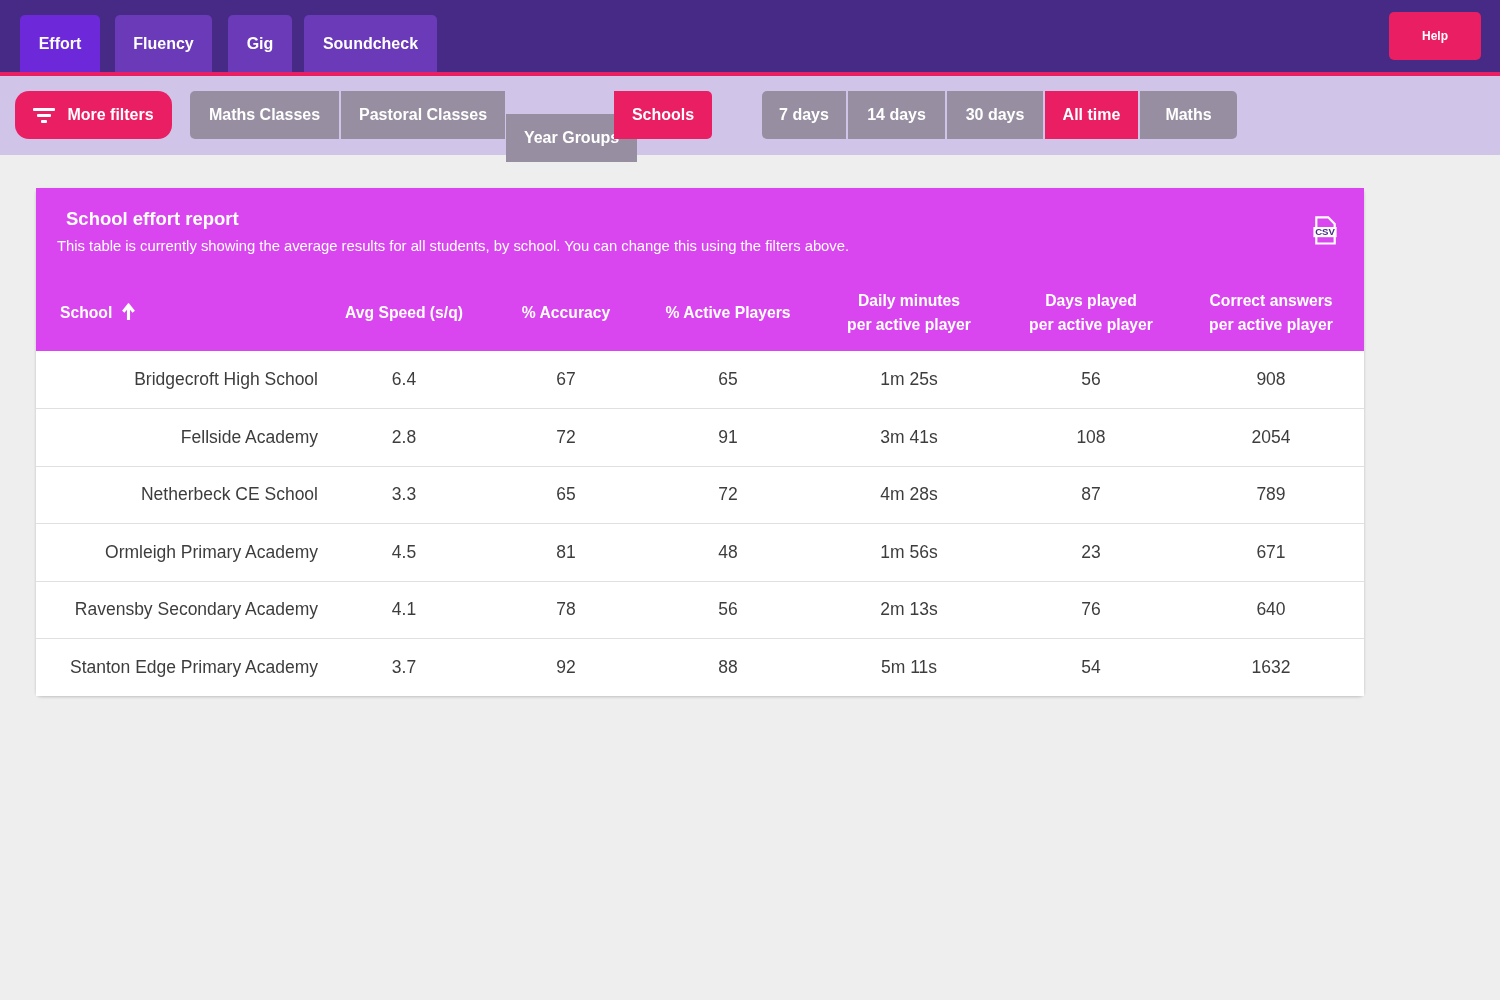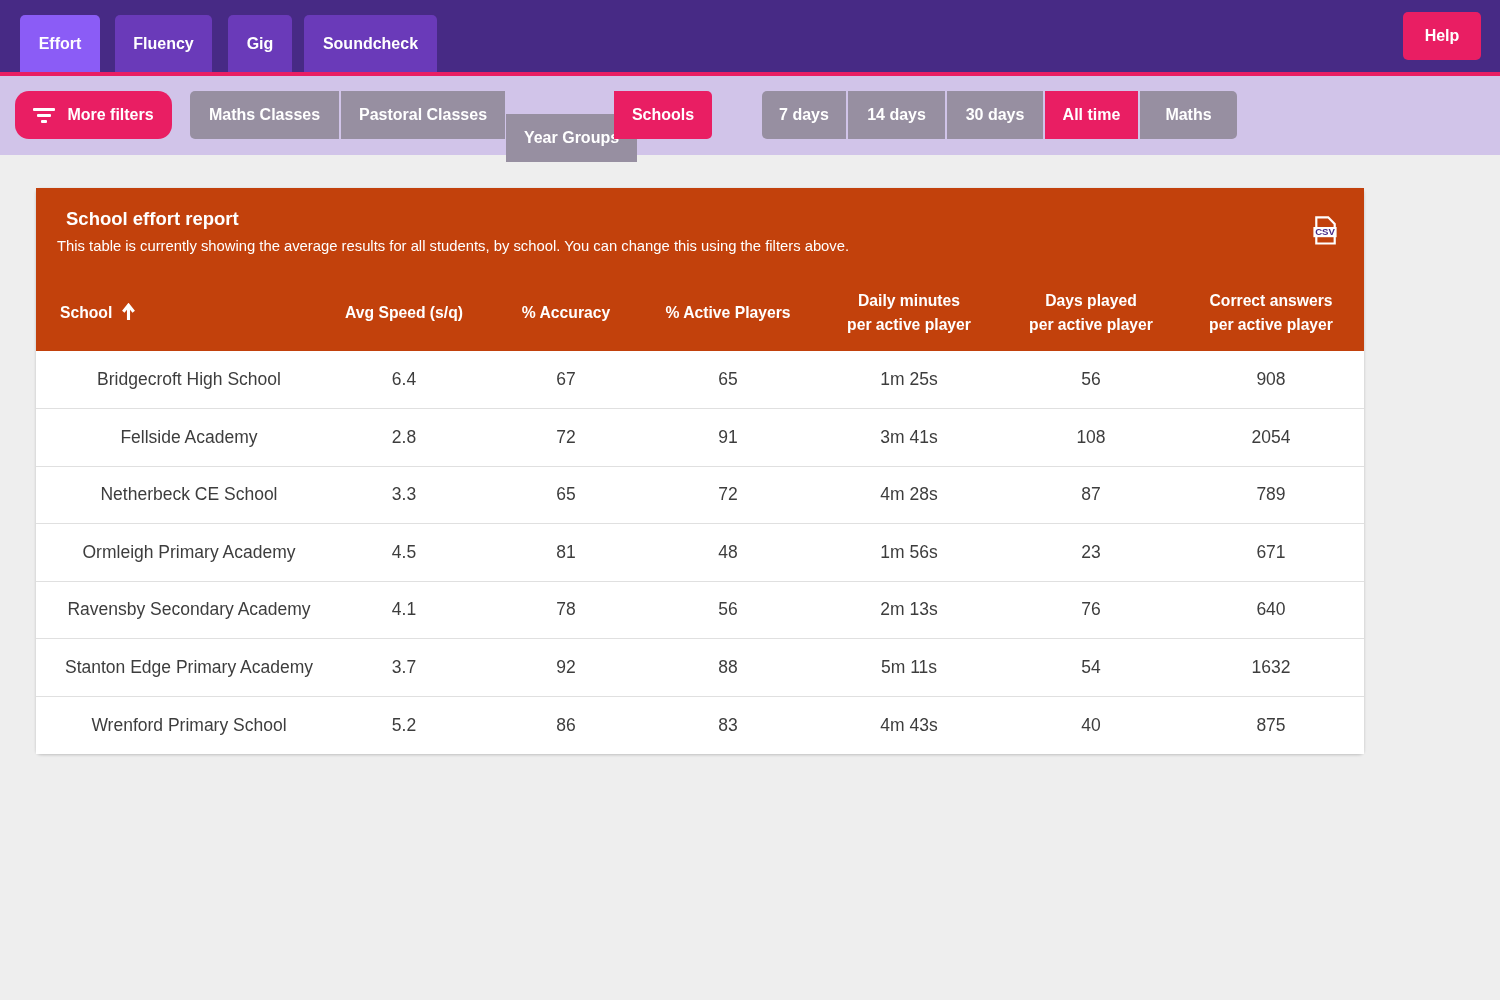--- a/index.html
+++ b/index.html
@@ -1,25 +1,25 @@
 <!DOCTYPE html>
 <html><head>
 <meta charset="utf-8">
 <style>
 * { margin:0; padding:0; box-sizing:border-box; }
 html,body { width:1500px; height:1000px; background:#eeeeee; font-family:"Liberation Sans", sans-serif; }
 body { filter:blur(0px); }
 .navbar { position:relative; width:1500px; height:76px; background:#472a85; border-bottom:4px solid #e91e63; }
 .tab { position:absolute; top:15px; height:57px; border-radius:5px 5px 0 0; color:#fff; font-size:16px; font-weight:bold; display:flex; align-items:center; justify-content:center; background:#6a3ab9; }
-.tab.active { background:#8b5cf6; }
+.tab.active { background:#6d28d9; }
 #tab1 { left:20px; width:80px; }
 #tab2 { left:115px; width:97px; }
 #tab3 { left:228px; width:64px; }
 #tab4 { left:304px; width:133px; }
-.help { position:absolute; top:12px; right:19px; width:78px; height:47.5px; background:#e91e63; border-radius:5px; color:#fff; font-size:16px; font-weight:bold; display:flex; align-items:center; justify-content:center; }
+.help { position:absolute; top:12px; right:19px; width:92px; height:47.5px; background:#e91e63; border-radius:5px; color:#fff; font-size:12px; font-weight:bold; display:flex; align-items:center; justify-content:center; }
 .filterbar { position:relative; width:1500px; height:79px; background:#d1c4e9; }
 .btn { position:absolute; top:15px; height:48px; color:#fff; font-size:16px; font-weight:bold; display:flex; align-items:center; justify-content:center; background:#978fa1; }
 .btn.pink { background:#e91e63; }
 #morefilters { left:15px; width:157px; border-radius:14px; }
 #g1 { left:190px; } #g2 { left:341px; } #g3 { left:506px;margin-top:23px; } #g4 { left:614px; }
 #g1 { width:149px; border-radius:5px 0 0 5px; }
 #g2 { width:164px; }
 #g3 { width:131px; }
 #g4 { width:98px; border-radius:0 5px 5px 0; }
 #d1 { left:762px; width:84px; border-radius:5px 0 0 5px; }
@@ -31,21 +31,21 @@
 .ficon div { position:absolute; left:50%; transform:translateX(-50%); height:3px; background:#fff; border-radius:1px; }
 .f1 { top:0; width:22px; } .f2 { top:6px; width:14px; } .f3 { top:12px; width:6px; }
 .card { position:absolute; left:36px; top:188px; width:1328px; background:#fff; border-radius:5px; box-shadow:0 1px 3px rgba(0,0,0,0.2); }
 table { border-collapse:collapse; table-layout:fixed; width:1328px; }
 col.c0 { width:282px; } col.c1 { width:172px; } col.c2 { width:152px; } col.c3 { width:172px; }
 col.c4 { width:190px; } col.c5 { width:174px; } col.c6 { width:186px; }
 thead th { color:#fff; font-size:15.7px; font-weight:bold; text-align:center; vertical-align:middle; line-height:24px; height:163px; padding-top:86px; }
 thead th:first-child { text-align:left; padding-left:24px; }
 tbody td { background:#fff; font-size:17.5px; color:#3d3d3d; text-align:center; height:57.5px; border-bottom:1px solid #e0e0e0; }
 tbody tr:last-child td { border-bottom:none; }
-tbody td:first-child { text-align:center; padding-left:24px; }
+tbody td:first-child { text-align:right; padding-left:24px; }
 </style>
 </head>
 <body>
 <div class="navbar">
   <div class="tab active" id="tab1">Effort</div>
   <div class="tab" id="tab2">Fluency</div>
   <div class="tab" id="tab3">Gig</div>
   <div class="tab" id="tab4">Soundcheck</div>
   <div class="help">Help</div>
 </div>
@@ -71,21 +71,21 @@
     <colgroup>
           <col class="c0">
           <col class="c1">
           <col class="c2">
           <col class="c3">
           <col class="c4">
           <col class="c5">
           <col class="c6">
         </colgroup>
     <thead>
-      <tr style="background:#c2410c;">
+      <tr style="background:#d946ef;">
         <th>School <svg width="13" height="18" viewBox="0 0 13 18" style="vertical-align:-3.2px; margin-left:5px;">
                 <path d="M6.5 17 V2.5 M1.3 8.8 L6.5 2.2 L11.7 8.8" fill="none" stroke="#fff" stroke-width="3.1" stroke-linecap="butt" stroke-linejoin="miter"></path>
               </svg></th>
         <th>Avg Speed (s/q)</th>
         <th>% Accuracy</th>
         <th>% Active Players</th>
         <th>Daily minutes<br>per active player</th>
         <th>Days played<br>per active player</th>
         <th>Correct answers<br>per active player</th>
       </tr>
@@ -138,29 +138,20 @@
           </tr>
       <tr>
             <td>Stanton Edge Primary Academy</td>
             <td>3.7</td>
             <td>92</td>
             <td>88</td>
             <td>5m 11s</td>
             <td>54</td>
             <td>1632</td>
           </tr>
-      <tr>
-            <td>Wrenford Primary School</td>
-            <td>5.2</td>
-            <td>86</td>
-            <td>83</td>
-            <td>4m 43s</td>
-            <td>40</td>
-            <td>875</td>
-          </tr>
     </tbody>
   </table>
   <h1 style="position:absolute; left:30px; top:20px; font-size:18.5px; line-height:22px; color:#fff; font-weight:bold;">School effort report</h1>
   <p style="position:absolute; left:21px; top:50px; font-size:14.8px; line-height:17px; color:#fff;">This table is currently showing the average results for all students, by school. You can change this using the filters above.</p>
   <svg style="position:absolute; right:27px; top:27px;" width="25" height="30" viewBox="0 0 25 30">
     <path d="M4.3 2.3 H16.2 L22.7 8.9 V28.5 H4.3 Z" fill="none" stroke="#fff" stroke-width="2.2"></path>
     <rect x="1.4" y="12" width="23.2" height="10.2" fill="#fff"></rect>
     <text x="13" y="20.3" text-anchor="middle" font-size="9.6" font-weight="bold" fill="#472a85" font-family="Liberation Sans, sans-serif">CSV</text>
   </svg>
   </div>

